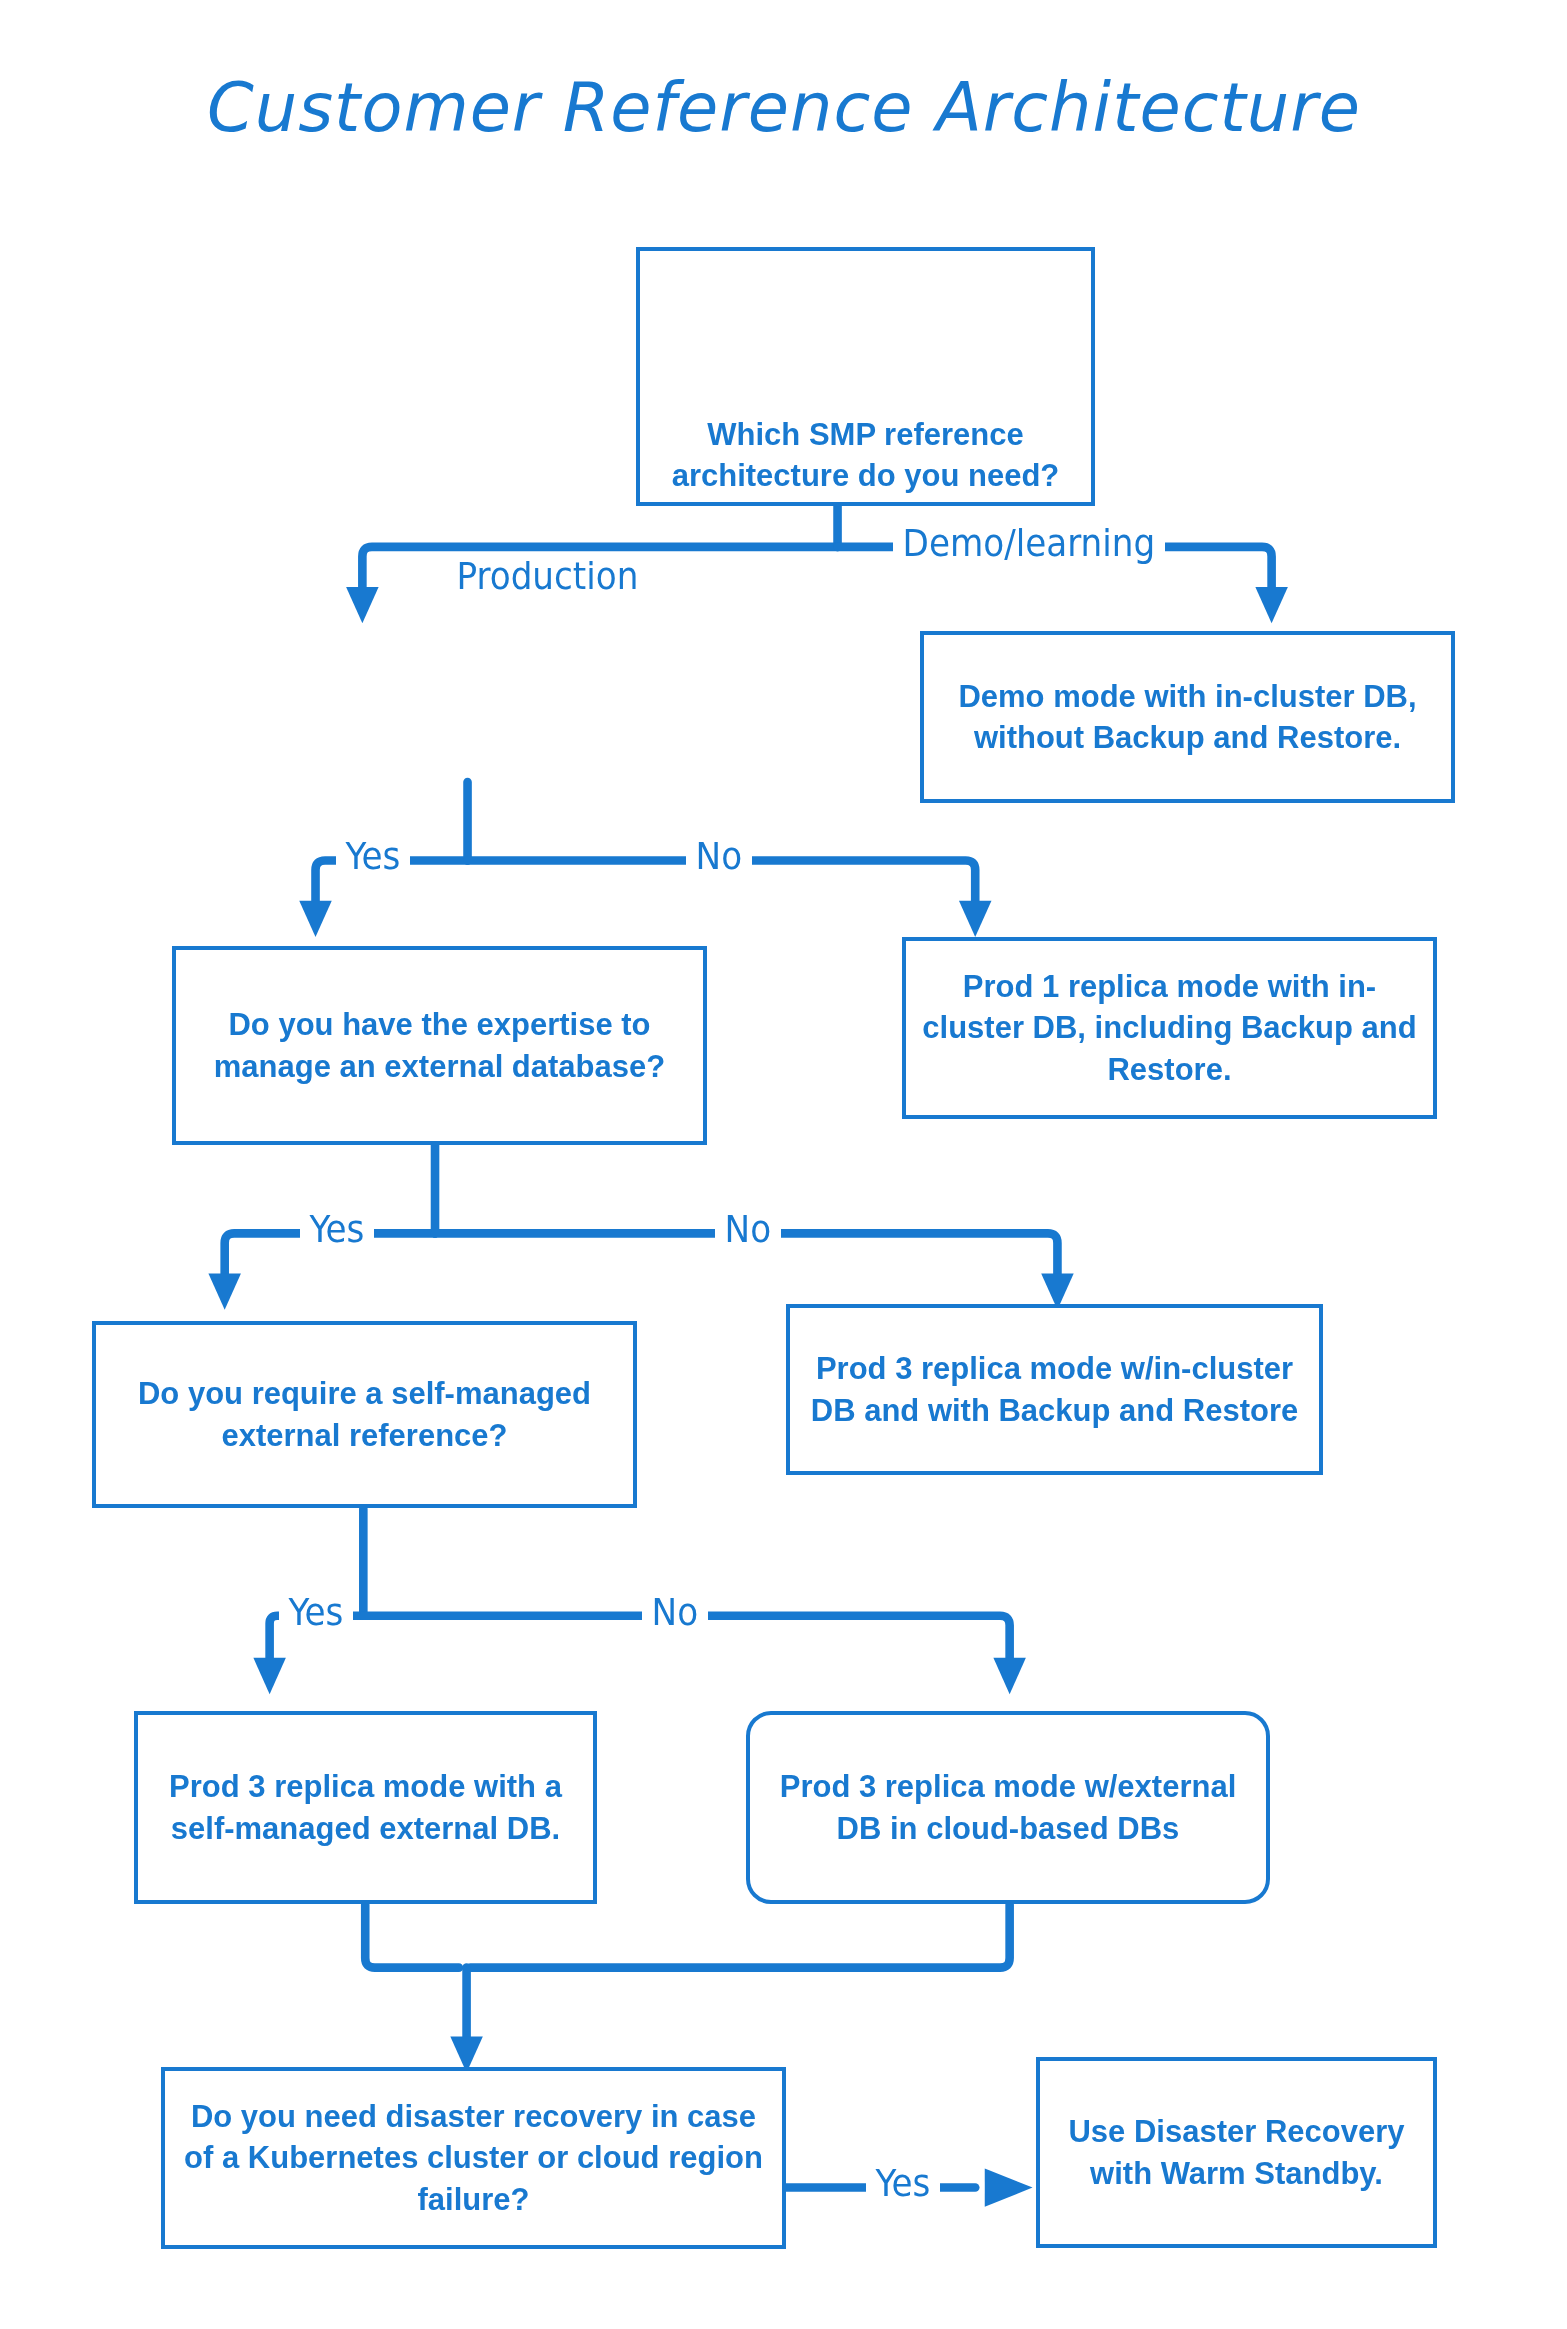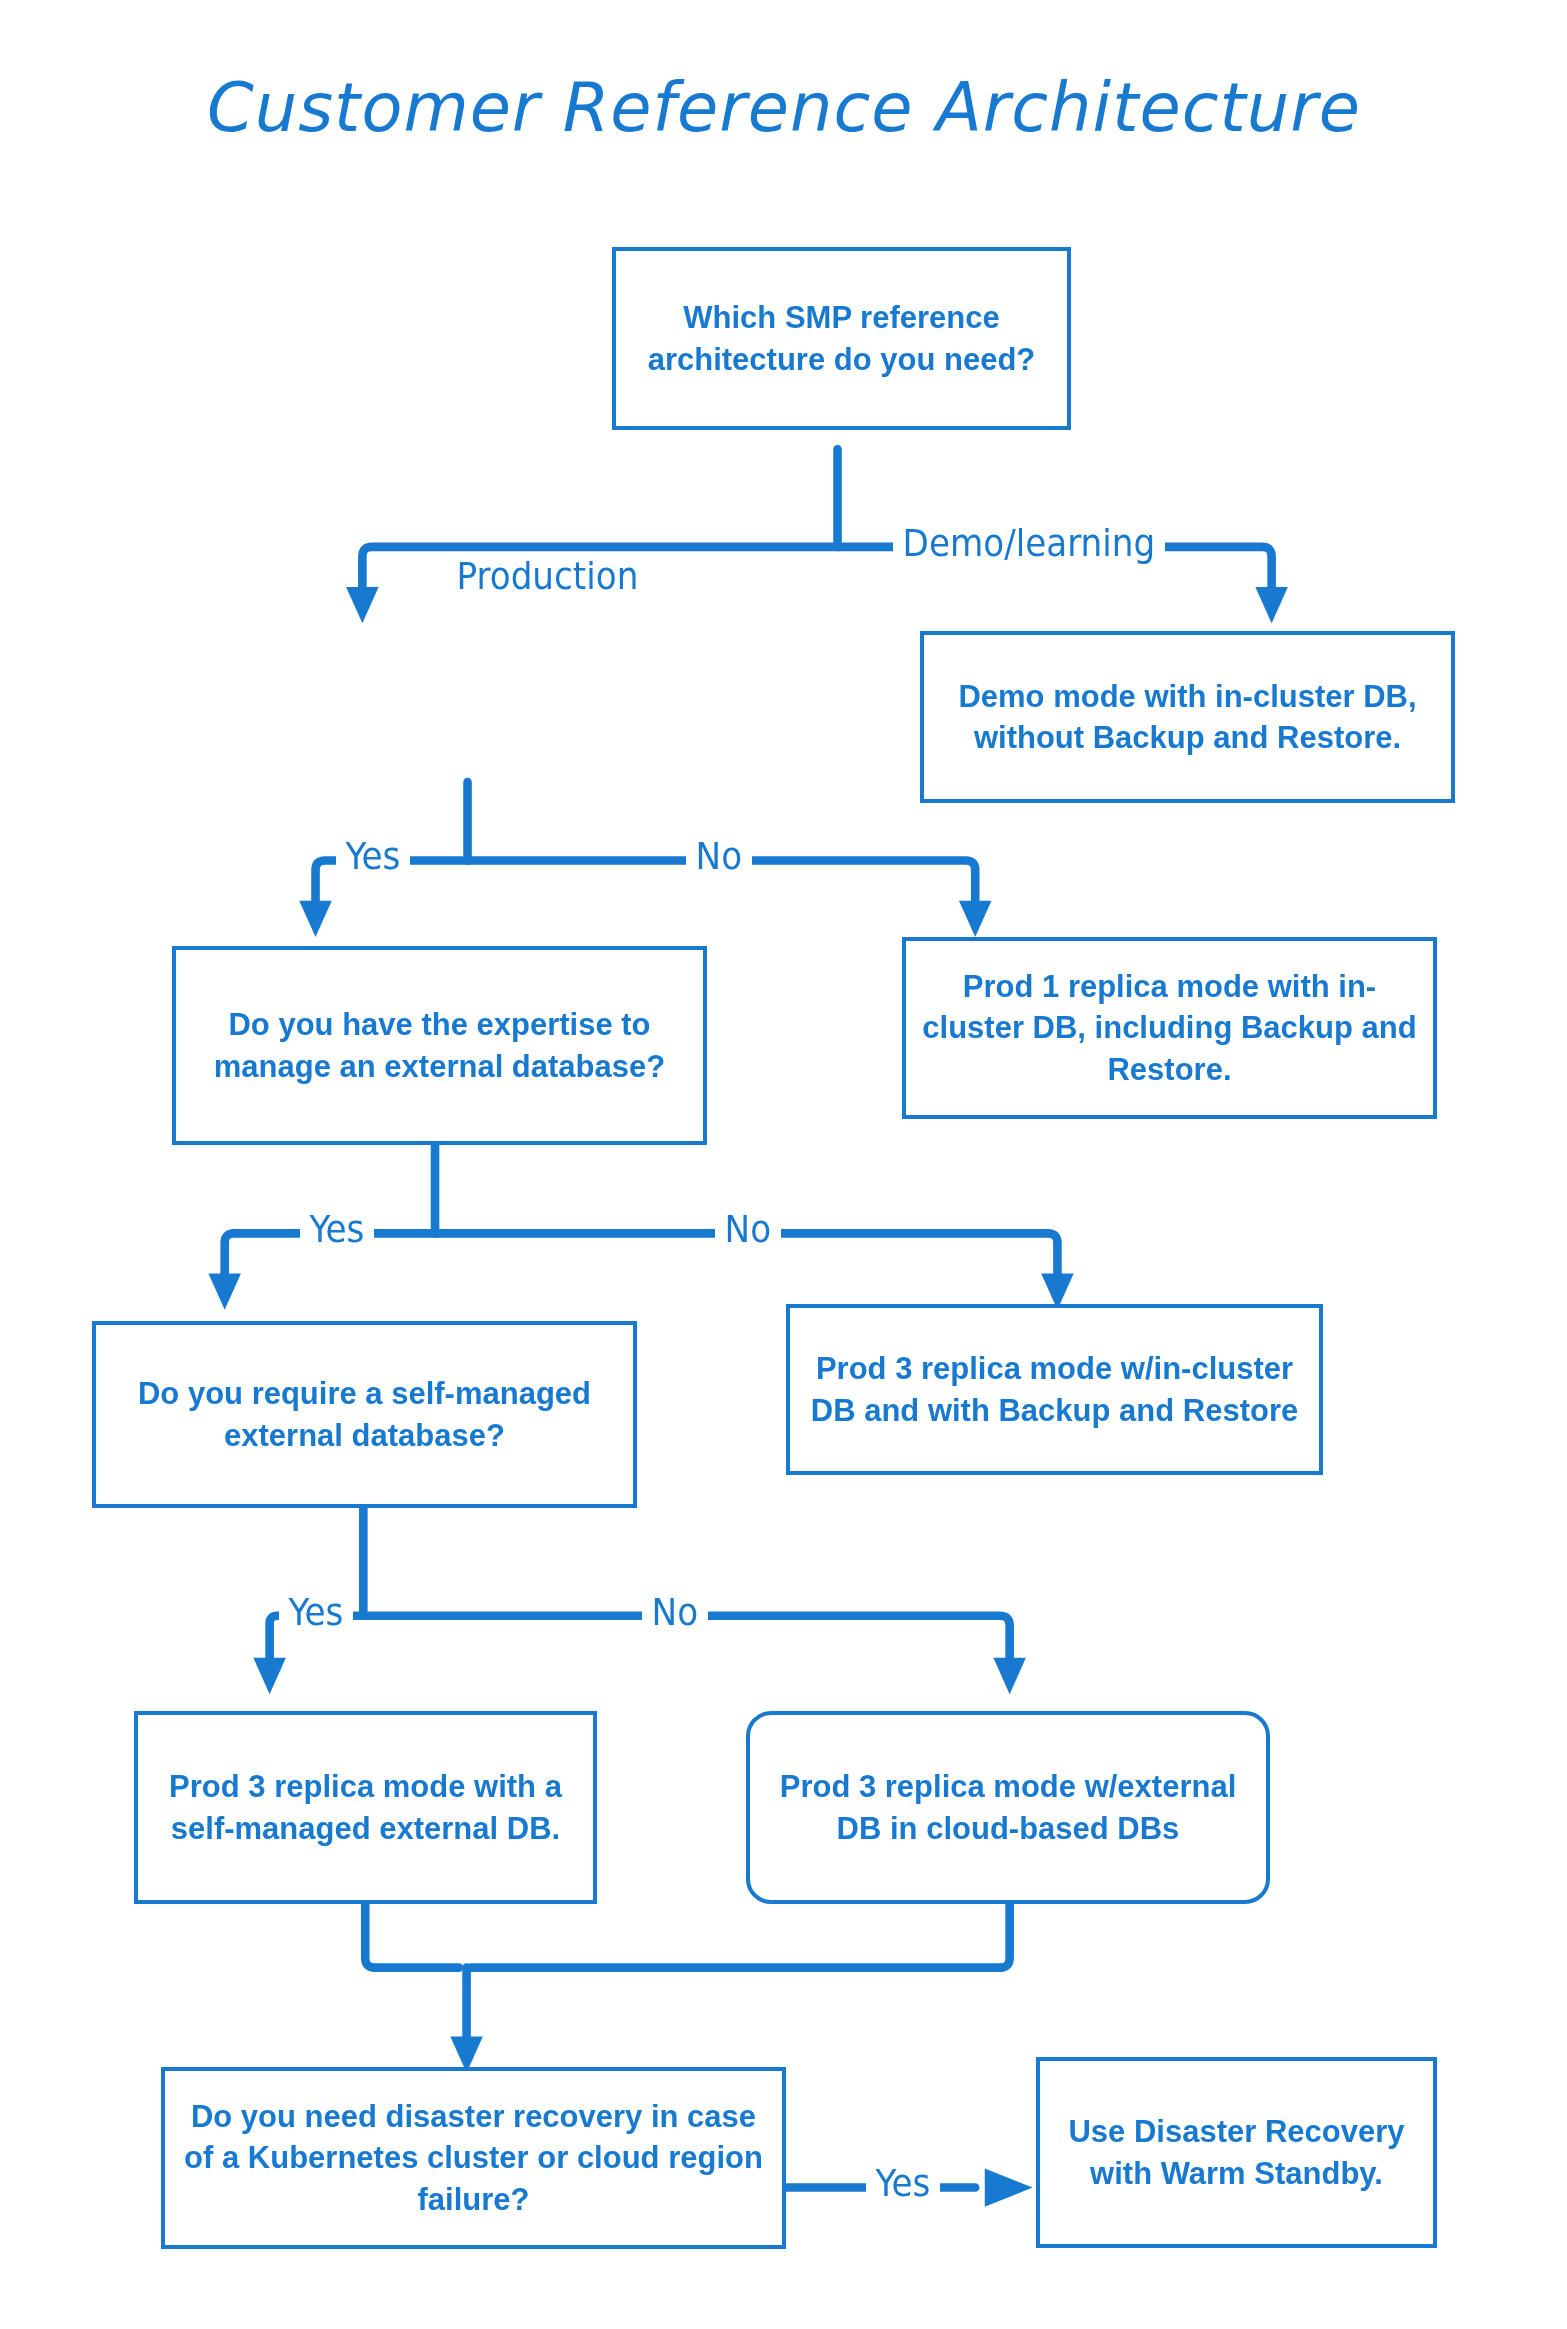--- a/index.html
+++ b/index.html
@@ -121,21 +121,21 @@
 
     <path d="M 382 1992 L 382 2048 Q 382 2058 392 2058 L 480 2058"></path>
     <path d="M 1056 1992 L 1056 2048 Q 1056 2058 1046 2058 L 492 2058"></path>
     <path d="M 488 2058 L 488 2136"></path>
     <polygon points="471,2130 505,2130 488,2168"></polygon>
 
     <path d="M 822 2288 L 1020 2288"></path>
     <polygon points="1030,2268 1080,2288 1030,2308"></polygon>
   </svg>
 
-  <div class="node" style="left:612px; top:247px; width:459px; height:183px;">
+  <div class="node" style="left:636px; top:247px; width:459px; height:259px;align-items:flex-end;">
     <span>Which SMP reference architecture do you need?</span>
   </div>
 
   <div class="node" style="left:920px; top:631px; width:535px; height:172px;">
     <span>Demo mode with in-cluster DB, without Backup and Restore.</span>
   </div>
 
 
   <div class="node" style="left:902px; top:937px; width:535px; height:182px;">
     <span>Prod 1 replica mode with in-cluster DB, including Backup and Restore.</span>
@@ -143,21 +143,21 @@
 
   <div class="node" style="left:172px; top:946px; width:535px; height:199px;">
     <span>Do you have the expertise to manage an external database?</span>
   </div>
 
   <div class="node" style="left:786px; top:1304px; width:537px; height:171px;">
     <span>Prod 3 replica mode w/in-cluster DB and with Backup and Restore</span>
   </div>
 
   <div class="node" style="left:92px; top:1321px; width:545px; height:187px;">
-    <span>Do you require a self-managed external database?</span>
+    <span>Do you require a self-managed external reference?</span>
   </div>
 
   <div class="node" style="left:134px; top:1711px; width:463px; height:193px;">
     <span>Prod 3 replica mode with a self-managed external DB.</span>
   </div>
 
   <div class="node" style="left:746px; top:1711px; width:524px; height:193px;border-radius:25px;">
     <span>Prod 3 replica mode w/external DB in cloud-based DBs</span>
   </div>
 

